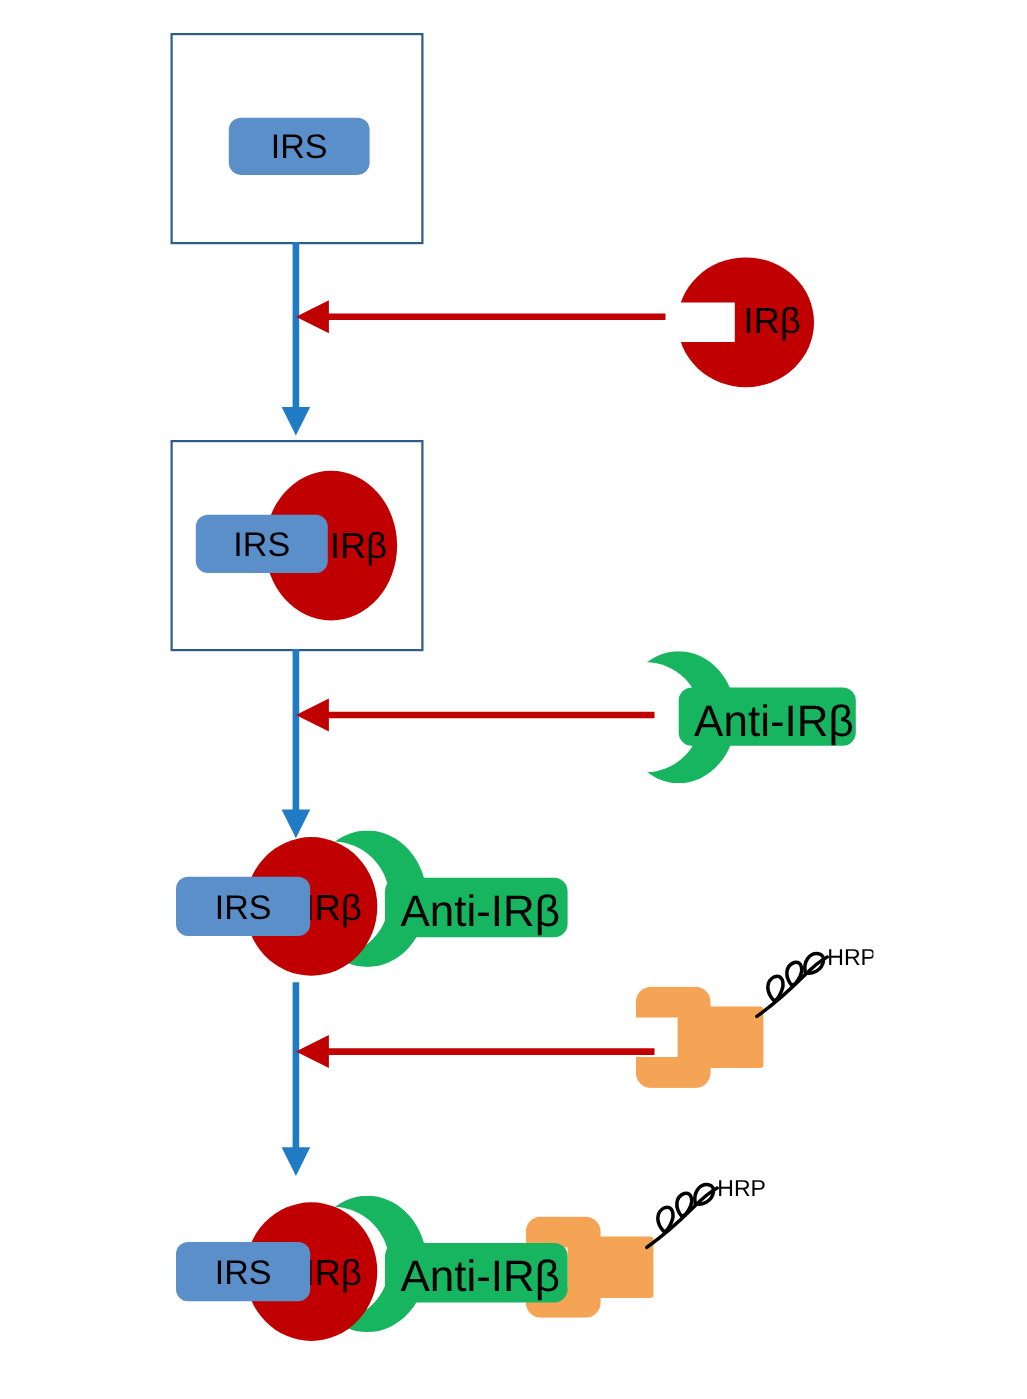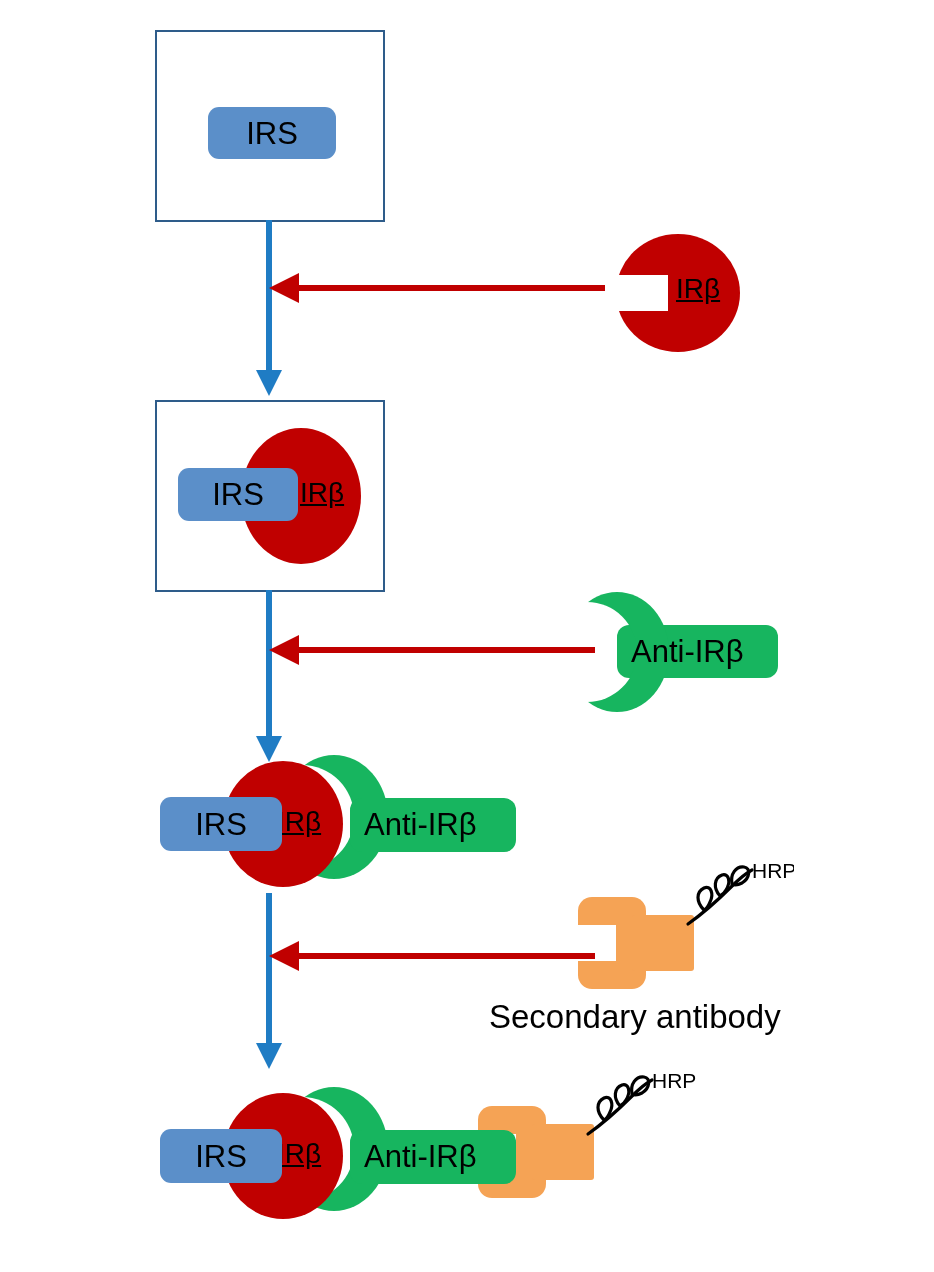--- a/index.html
+++ b/index.html
@@ -36,23 +36,23 @@
     color: #000000;
     box-sizing: border-box;
   }
 
   
   .lbl {
     color: #000000;
     white-space: nowrap;
     line-height: 1;
   }
-  .lbl-irb   { font-size: 28px; text-decoration: underline; }
+  .lbl-irb   { font-size: 33px; }
   .lbl-irs   { font-size: 31px; }
-  .lbl-anti  { font-size: 31px; }
+  .lbl-anti  { font-size: 40px; }
   .lbl-hrp   { font-size: 21px; }
   .lbl-sec   { font-size: 33px; }
 
   
   .anti-bar {
     background: #17B55F;
     border-radius: 12px;
     box-sizing: border-box;
   }
   svg { display: block; overflow: visible; }
@@ -167,21 +167,20 @@
   <svg class="abs" style="left:686px; top:858px;" width="78" height="70" viewBox="0 0 78 70">
     <g fill="none" stroke="#000000" stroke-width="3.2" stroke-linecap="round">
       <path d="M 2 66 C 16 56, 30 44, 44 30 C 52 22, 58 16, 66 12"></path>
       <path d="M 18 52 C 10 44, 10 34, 18 30 C 25 27, 28 36, 24 44 C 22 49, 20 51, 18 52 Z"></path>
       <path d="M 34 38 C 27 30, 28 20, 36 17 C 43 15, 45 24, 40 32 C 38 36, 36 37, 34 38 Z"></path>
       <path d="M 46 26 C 44 16, 50 8, 58 9 C 65 10, 64 20, 56 25 C 52 27, 48 27, 46 26 Z"></path>
     </g>
   </svg>
   <span class="abs lbl lbl-hrp" style="left:752px; top:860px;">HRP</span>
 
-  <span class="abs lbl lbl-sec" style="left:489px; top:1000px;">Secondary antibody</span>
 
   <svg class="abs" style="left:478px; top:1106px;" width="130" height="92" viewBox="0 0 130 92">
     <defs>
       <mask id="secNotchB">
         <rect x="0" y="0" width="130" height="92" fill="#fff"></rect>
         <path d="M -5 28 L 38 28 L 38 64 L -5 64 Z" fill="#000"></path>
       </mask>
     </defs>
     <rect x="0" y="0" width="68" height="92" rx="14" fill="#F5A355" mask="url(#secNotchB)"></rect>
     <rect x="54" y="18" width="62" height="56" rx="3" fill="#F5A355"></rect>

